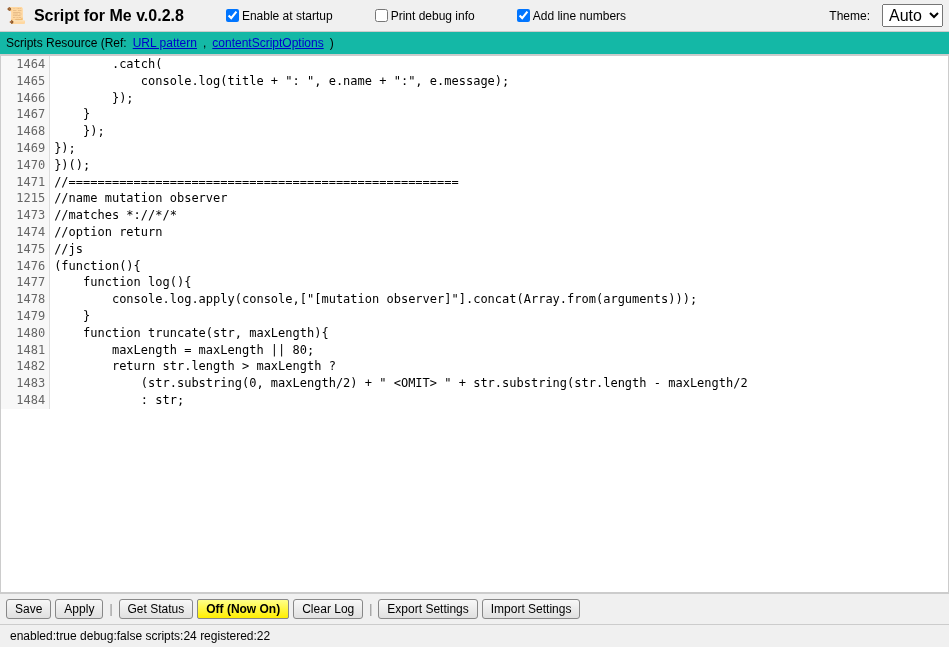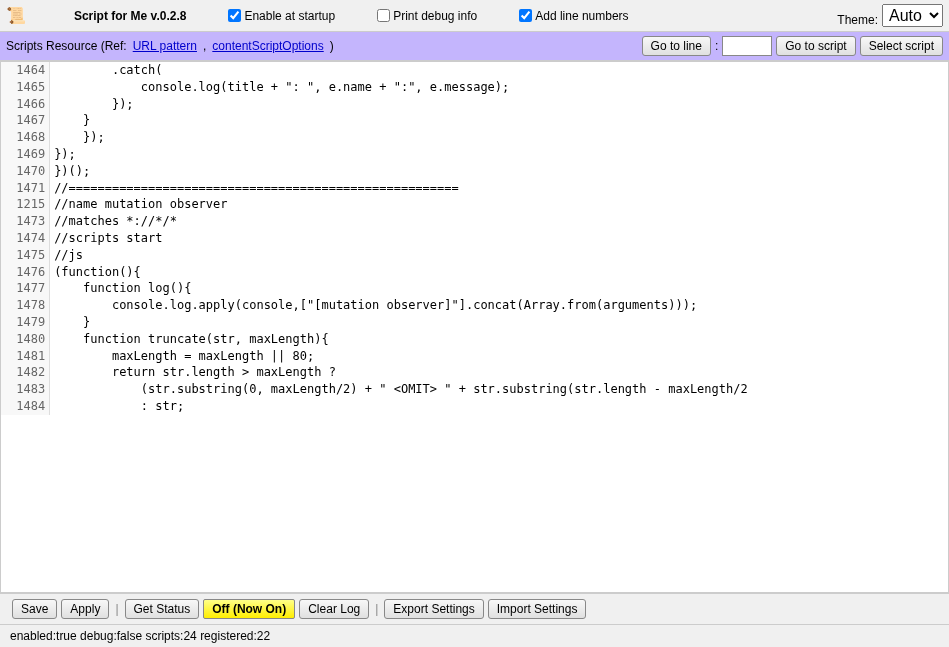--- a/index.html
+++ b/index.html
@@ -28,34 +28,34 @@
       align-items: center;
       gap: 3px;
       font-size: 12px;
       margin-left: 34px;
     }
     .checkbox-label input[type=checkbox] {
       margin: 0;
     }
     .theme-select {
       display: flex;
-      align-items: flex-end;
-      gap: 4px;
+      align-items: center;
+      gap: 12px;
       margin-left: auto;
     }
     .theme-select select {
       font-size: 16px;
       padding: 1px 2px;
     }
     
     #resource-bar {
       display: flex;
       align-items: center;
       padding: 4px 6px;
-      background: #c4b5fd;
+      background: #14b8a6;
       border-bottom: 1px solid #ccc;
       gap: 6px;
       flex-shrink: 0;
     }
     #resource-bar a {
       color: #0000cc;
       text-decoration: underline;
       font-size: 12px;
     }
     .goto-group {
@@ -117,21 +117,21 @@
       background: #f8f8f8;
     }
     .line-code {
       color: #000;
       padding-left: 8px;
     }
     
     #bottom-bar {
       display: flex;
       align-items: center;
-      padding: 5px 12px;
+      padding: 5px 6px;
       background: #f0f0f0;
       border-top: 1px solid #ccc;
       gap: 4px;
       flex-shrink: 0;
     }
     .separator {
       color: #888;
       padding: 0 2px;
     }
     
@@ -145,21 +145,21 @@
     
     #code-area::-webkit-scrollbar { width: 12px; height: 12px; }
     #code-area::-webkit-scrollbar-thumb { background: #bbb; border-radius: 4px; }
     #code-area::-webkit-scrollbar-track { background: #f0f0f0; }
   </style>
 </head>
 <body>
 
 <div id="title-bar">
   <span style="font-size:16px;">📜</span>
-  <span style="font-weight:bold; font-size:12px;margin-left:40px;">Script for Me  v.0.2.8</span>
+  <span style="font-weight:bold; font-size:16px;">Script for Me  v.0.2.8</span>
   <label class="checkbox-label">
     <input type="checkbox" checked="" style="">
     <span>Enable at startup</span>
   </label>
   <label class="checkbox-label">
     <input type="checkbox" style="">
     <span>Print debug info</span>
   </label>
   <label class="checkbox-label">
     <input type="checkbox" checked="" style="">
@@ -174,27 +174,20 @@
     </select>
   </div>
 </div>
 
 <div id="resource-bar">
   <span>Scripts Resource (Ref:</span>
   <a href="#">URL pattern</a>
   <span>,</span>
   <a href="#">contentScriptOptions</a>
   <span>)</span>
-  <div class="goto-group">
-    <button class="btn">Go to line</button>
-    <span>:</span>
-    <input type="text" value="" style="">
-    <button class="btn">Go to script</button>
-    <button class="btn">Select script</button>
-  </div>
 </div>
 
 <div id="code-area">
   <table id="code-table">
     <tbody id="code-tbody">
     <tr>
           <td class="line-num">1464</td>
           <td class="line-code">        .catch(</td>
         </tr>
         <tr>
@@ -228,21 +221,21 @@
         <tr>
           <td class="line-num">1215</td>
           <td class="line-code">//name mutation observer</td>
         </tr>
         <tr>
           <td class="line-num">1473</td>
           <td class="line-code">//matches *://*/*</td>
         </tr>
         <tr>
           <td class="line-num">1474</td>
-          <td class="line-code">//scripts start</td>
+          <td class="line-code">//option return</td>
         </tr>
         <tr>
           <td class="line-num">1475</td>
           <td class="line-code">//js</td>
         </tr>
         <tr>
           <td class="line-num">1476</td>
           <td class="line-code">(function(){</td>
         </tr>
         <tr>

